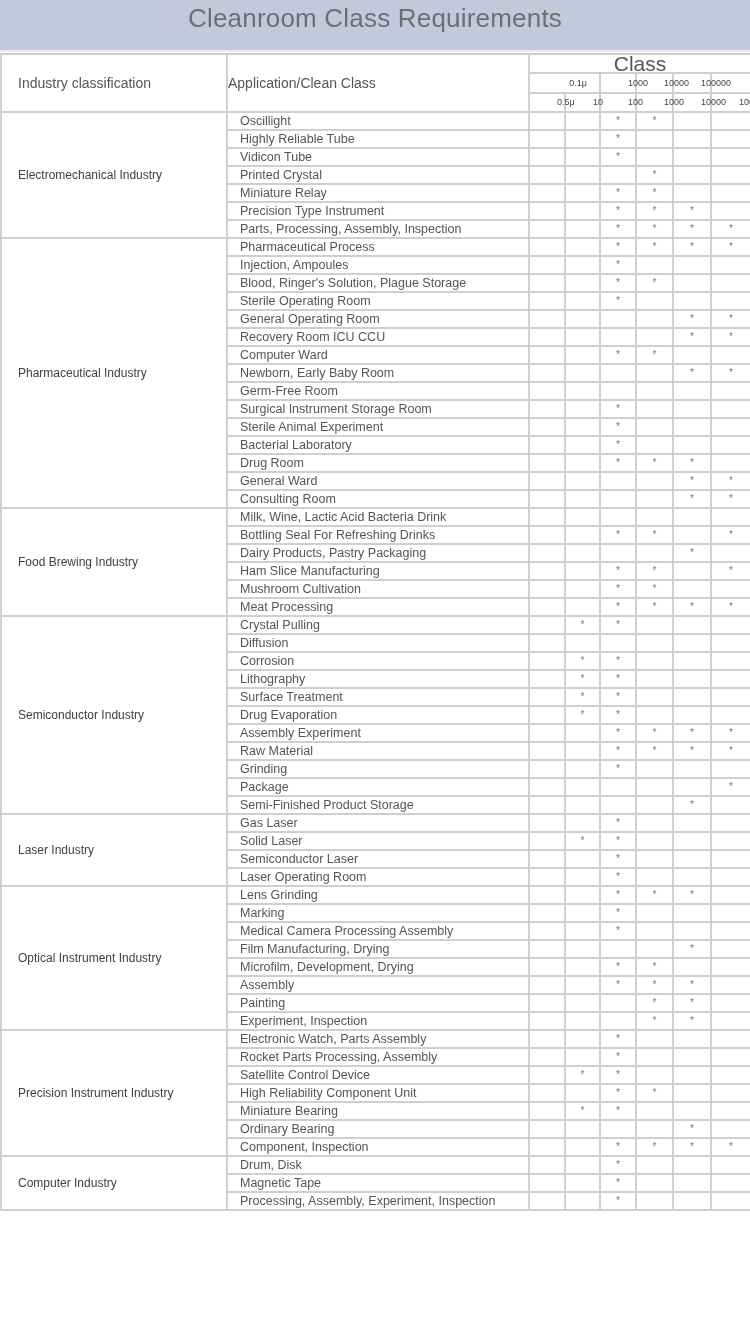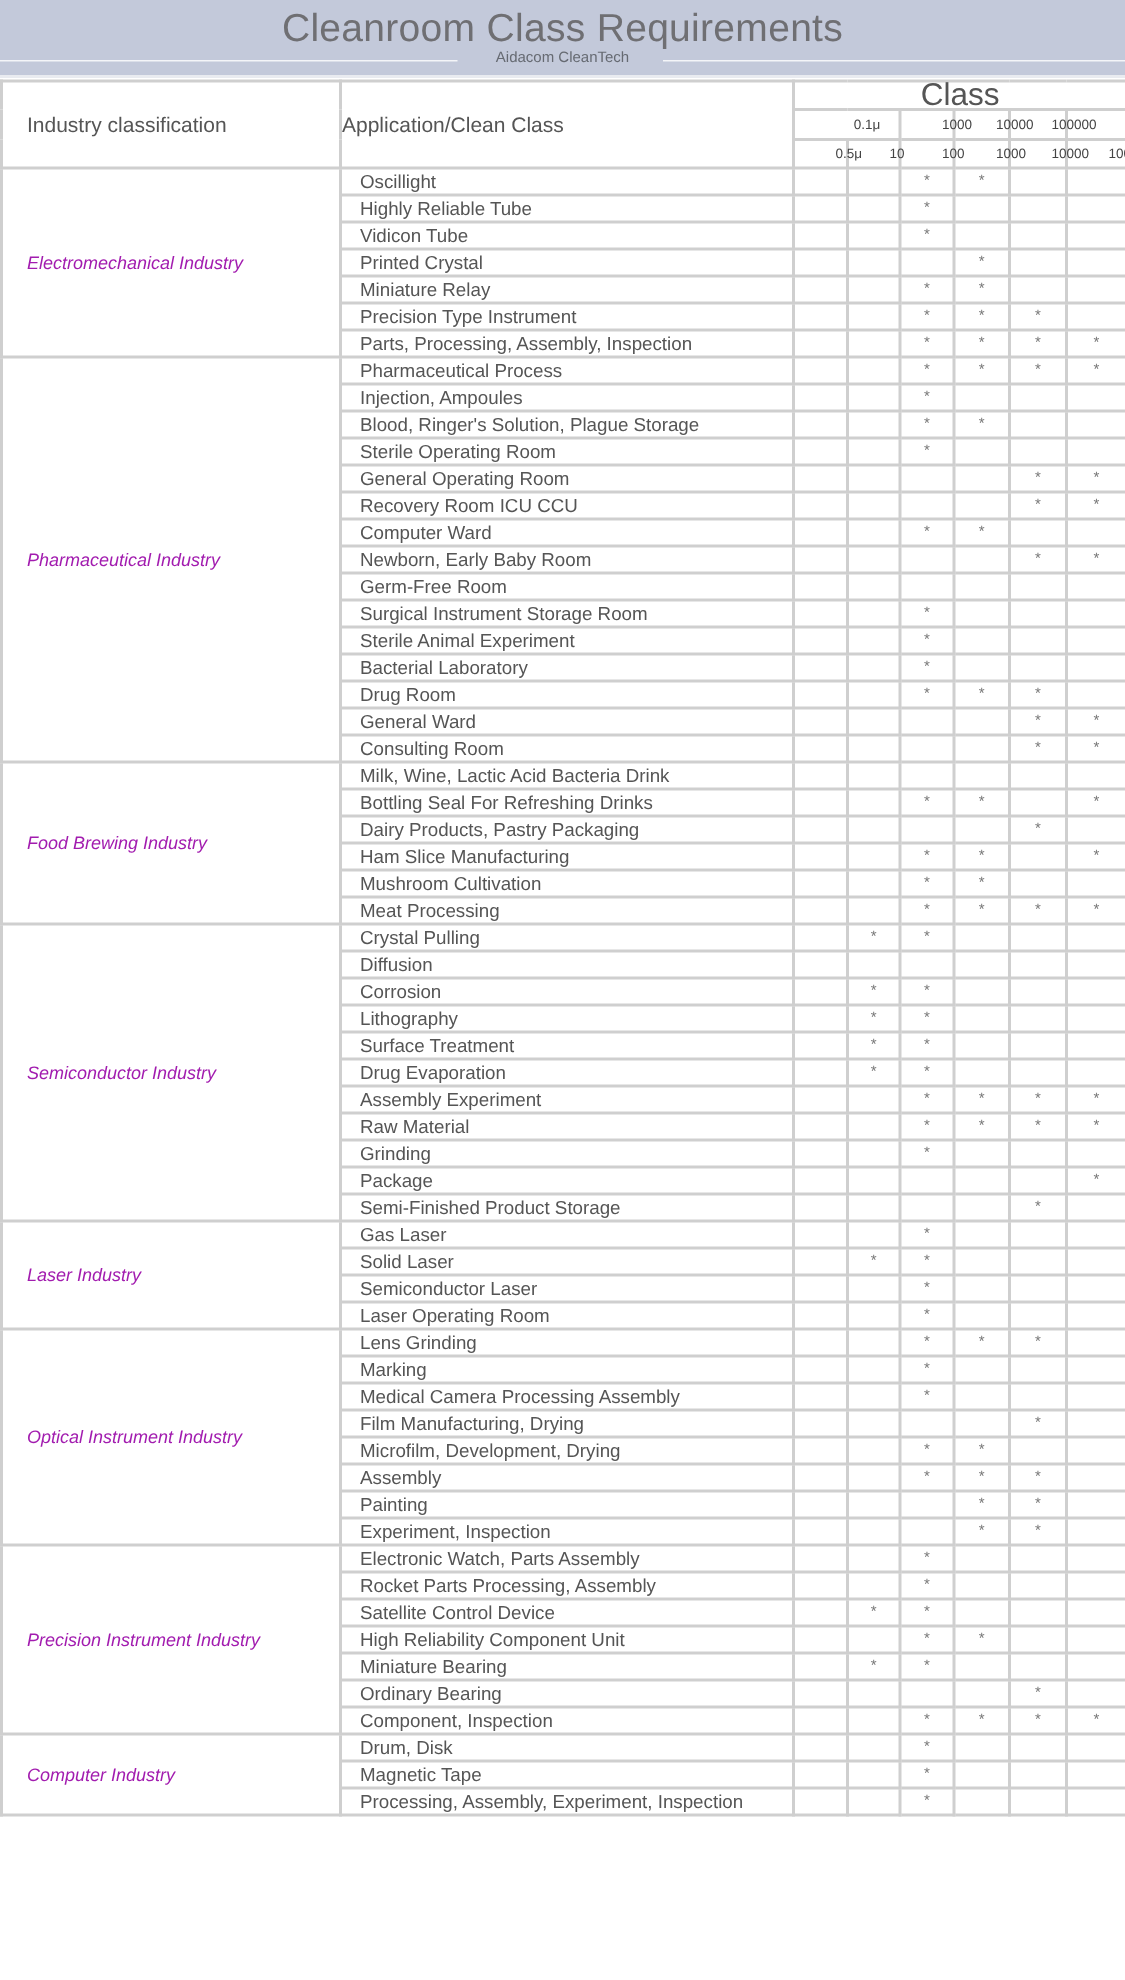--- a/index.html
+++ b/index.html
@@ -12,34 +12,29 @@
   .banner-line.r { left: 442px; width: 308px; }
   .banner-sub { position: absolute; top: 0; left: 0; width: 750px; text-align: center; font-size: 10px; color: #666a72; }
   .gap { height: 2px; background: #e9ebf0; }
   table { border-collapse: collapse; width: 750px; table-layout: fixed; margin-top: 1px; }
   td, th { border: 2px solid #cfcfcf; padding: 0; font-weight: normal; }
   th { font-size: 14px; color: #555; }
   .h-ind { text-align: left; padding-left: 16px; height: 56px; }
   .h-app { text-align: left; padding-left: 0; }
   .h-class { font-size: 21px; height: 16px; line-height: 16px; }
   .h-sub { font-size: 9px; height: 16px; line-height: 16px; color: #444; padding-left: 27px; }
-  td.ind { font-size: 12px; padding-left: 16px; color: #a21caf; font-style: italic; }
+  td.ind { font-size: 12px; padding-left: 16px; color: #404040; }
   td.app { font-size: 12.5px; padding-left: 12px; height: 16px; line-height: 16px; color: #555; white-space: nowrap; overflow: hidden; }
   td.mark { text-align: center; font-size: 10px; color: #777; line-height: 16px; }
 </style>
 </head>
 <body>
 
 <div class="banner">
   <div class="banner-title">Cleanroom Class Requirements</div>
-  <div class="banner-sub-wrap">
-    <div class="banner-line l"></div>
-    <div class="banner-line r"></div>
-    <div class="banner-sub">Aidacom CleanTech</div>
-  </div>
 </div>
 <div class="gap"></div>
 
 <table>
   <colgroup>
     <col style="width:226px">
     <col style="width:302px">
     <col style="width:36px">
     <col style="width:35px">
     <col style="width:36px">

